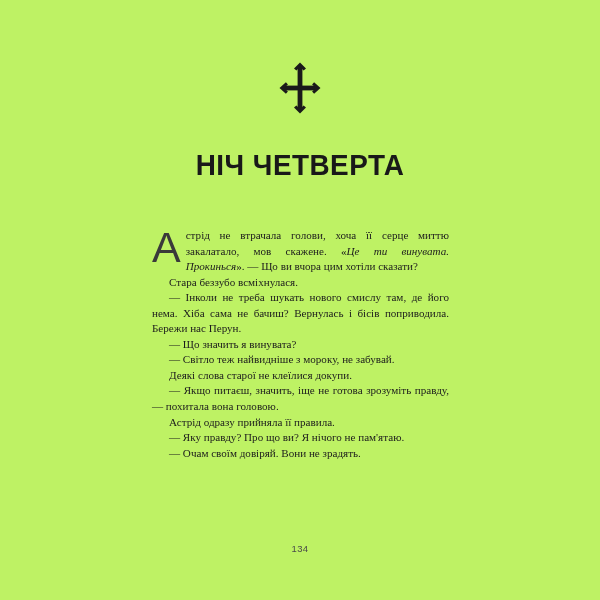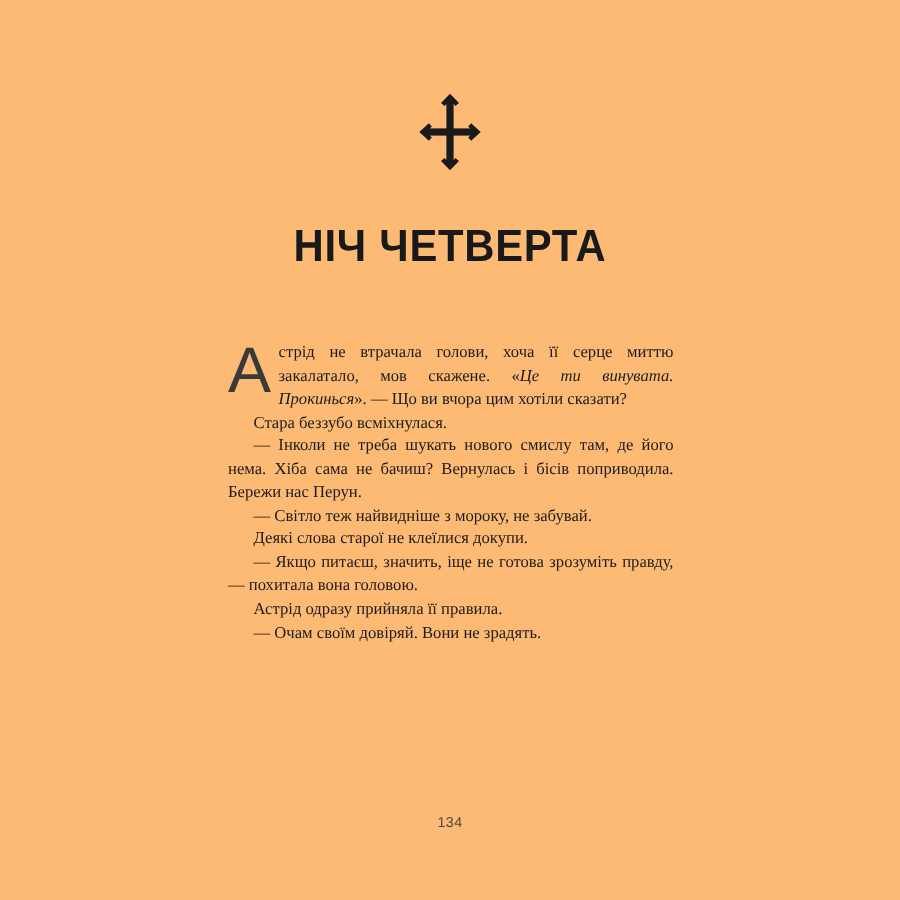--- a/index.html
+++ b/index.html
@@ -108,21 +108,21 @@
     text-align: center;
     font-family: "Liberation Sans", "DejaVu Sans", sans-serif;
     font-size: 9.5px;
     letter-spacing: 0.3px;
     color: #4a4a4a;
   }
 </style>
 </head>
 <body style="background: rgb(253, 253, 253);">
 
-<div class="page" style="background: #fdba74;">
+<div class="page" style="background: #bef264;">
 
   <div class="ornament-wrap">
     <span>
       <svg width="46" height="52" viewBox="0 0 46 52" xmlns="http://www.w3.org/2000/svg" aria-hidden="true">
         <g fill="#1a1a1a">
 
           <rect x="20.6" y="4" width="4.8" height="44"></rect>
 
           <rect x="6" y="23.6" width="34" height="4.8"></rect>
 
@@ -142,23 +142,25 @@
 
   <div class="textblock">
 
     <p class="dropcap-para">
       <span class="dropcap">А</span><span>стрід не втрачала голови, хоча її серце миттю закалатало, мов скажене. «</span><em class="quote-italic">Це ти винувата. Прокинься</em><span>».</span>
       <span class="after-cap-indent">— Що ви вчора цим хотіли сказати?</span>
     </p>
 
     <p>Стара беззубо всміхнулася.</p>
     <p>— Інколи не треба шукать нового смислу там, де його нема. Хіба сама не бачиш? Вернулась і бісів поприводила. Бережи нас Перун.</p>
+    <p>— Що значить я винувата?</p>
     <p>— Світло теж найвидніше з мороку, не забувай.</p>
     <p>Деякі слова старої не клеїлися докупи.</p>
     <p>— Якщо питаєш, значить, іще не готова зрозуміть правду, — похитала вона головою.</p>
     <p>Астрід одразу прийняла її правила.</p>
+    <p>— Яку правду? Про що ви? Я нічого не пам'ятаю.</p>
     <p>— Очам своїм довіряй. Вони не зрадять.</p>
 
   </div>
 
   <div class="folio">134</div>
 
 </div>
 
 </body></html>

